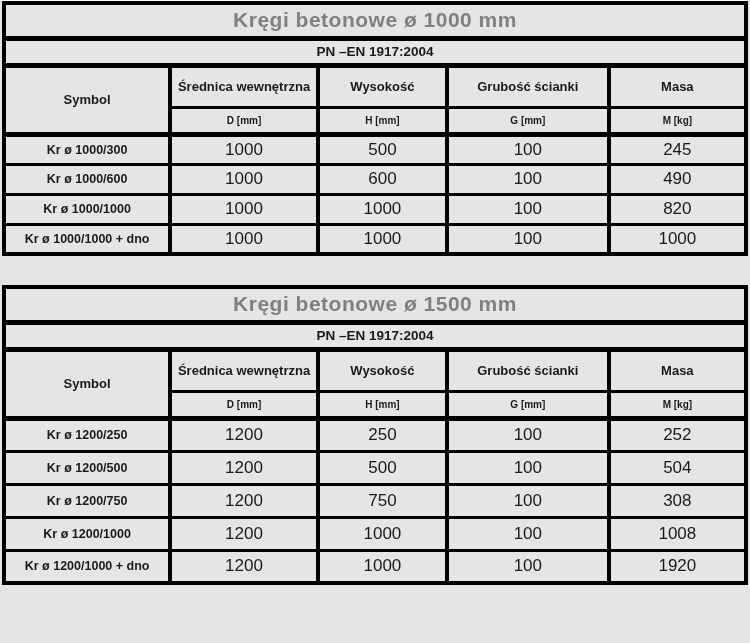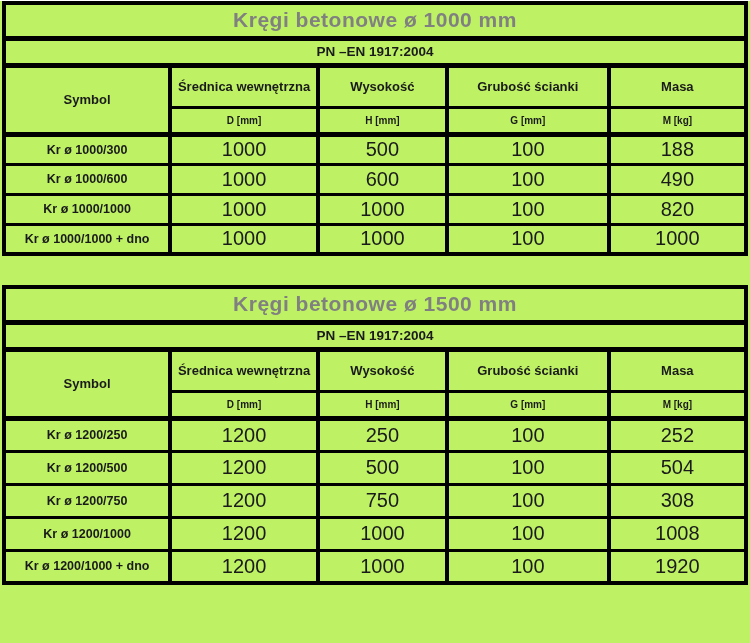--- a/index.html
+++ b/index.html
@@ -8,21 +8,21 @@
     padding: 0;
     background: #ffffff;
     width: 750px;
     height: 643px;
     overflow: hidden;
     font-family: "Liberation Sans", sans-serif;
   }
   .page {
     width: 750px;
     height: 643px;
-    background: #bef264;
+    background: #e5e5e5;
   }
   table.spec-table {
     border-collapse: collapse;
     table-layout: fixed;
     width: 746px;
     margin-left: 2px;
     border: 4px solid #000000;
   }
   table.spec-table.first { margin-top: 1px; }
   table.spec-table.second { margin-top: 29px; }
@@ -63,21 +63,21 @@
   .unit-cell {
     height: 27px;
     font-size: 10px;
     font-weight: bold;
   }
   .symbol-cell {
     font-size: 12.5px;
     font-weight: bold;
   }
   .num-cell {
-    font-size: 20px;
+    font-size: 17px;
     font-weight: normal;
   }
   table.first  tr.data-row td { height: 30px; }
   table.second tr.data-row td { height: 33px; }
 </style>
 </head>
 <body>
 
 <div class="page">
 
@@ -107,21 +107,21 @@
       <td class="unit-cell">D [mm]</td>
       <td class="unit-cell">H [mm]</td>
       <td class="unit-cell">G [mm]</td>
       <td class="unit-cell">M [kg]</td>
     </tr>
     <tr class="data-row sec">
       <td class="symbol-cell">Kr ø 1000/300</td>
       <td class="num-cell">1000</td>
       <td class="num-cell">500</td>
       <td class="num-cell">100</td>
-      <td class="num-cell">188</td>
+      <td class="num-cell">245</td>
     </tr>
     <tr class="data-row">
       <td class="symbol-cell">Kr ø 1000/600</td>
       <td class="num-cell">1000</td>
       <td class="num-cell">600</td>
       <td class="num-cell">100</td>
       <td class="num-cell">490</td>
     </tr>
     <tr class="data-row">
       <td class="symbol-cell">Kr ø 1000/1000</td>

